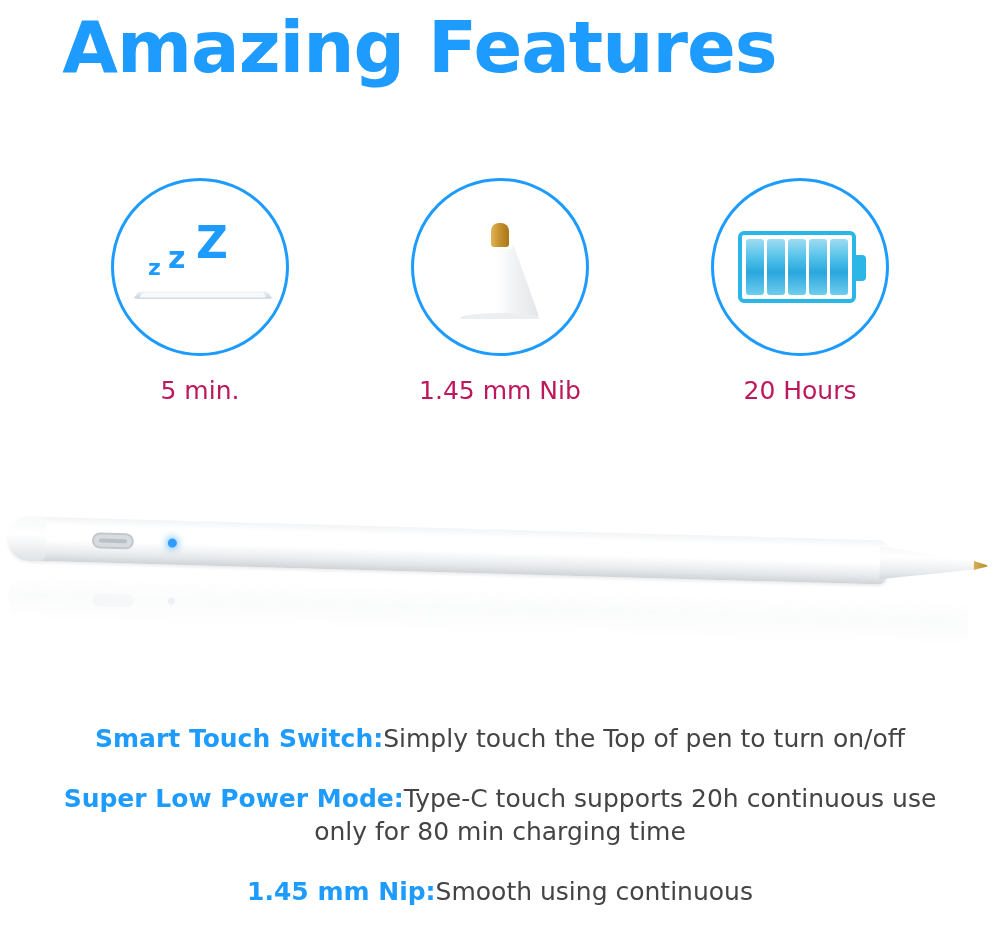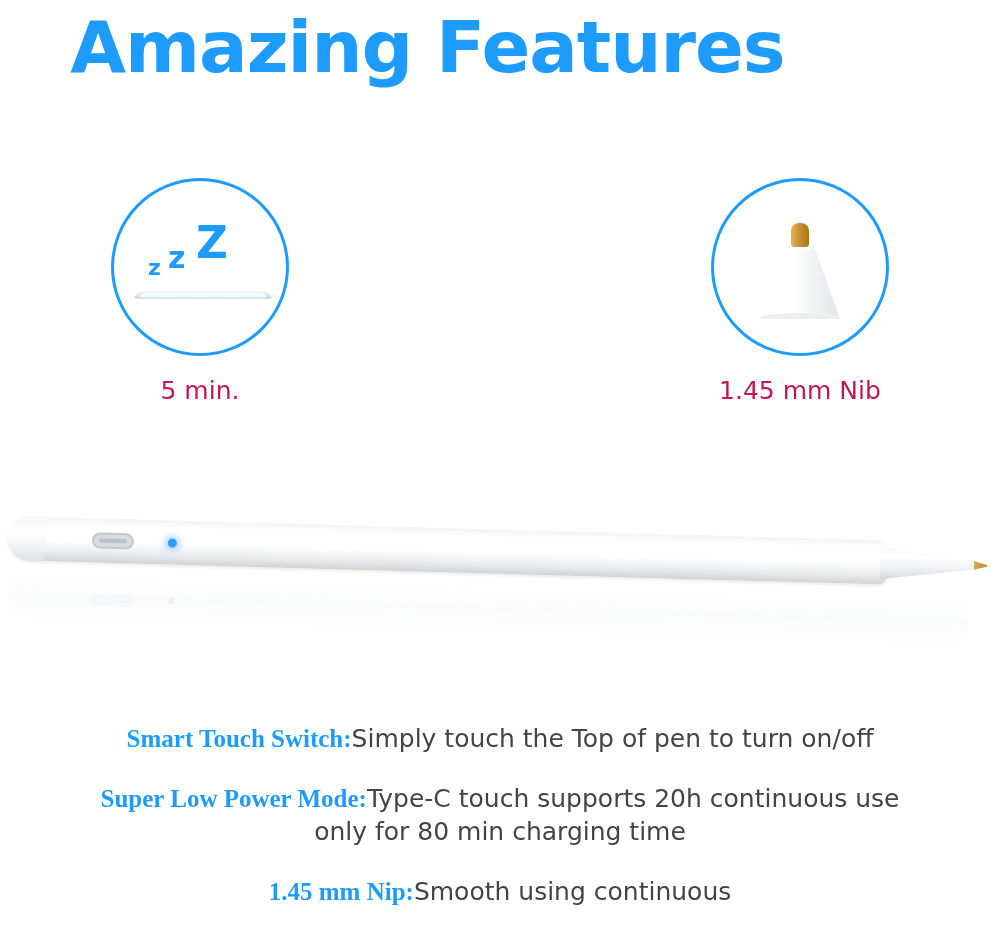--- a/index.html
+++ b/index.html
@@ -22,21 +22,20 @@
     top: 4px;
     left: 0;
     width: 839px;
     text-align: center;
     font-family: "DejaVu Sans", sans-serif;
     font-weight: bold;
     font-size: 72px;
     letter-spacing: -1px;
     color: #1e9bff;
     line-height: 86px;
-    margin-left: 8px;
   }
 
   
   .features {
     position: absolute;
     top: 178px;
     left: 60px;
     width: 880px;
     display: flex;
     justify-content: space-between;
@@ -309,21 +308,20 @@
     line-height: 33px;
     color: #444444;
     text-align: center;
     margin-bottom: 27px;
     padding: 0 60px;
     font-family: "DejaVu Sans", sans-serif;
   }
   .bullet .lead {
     color: #1e9bff;
     font-weight: bold;
-    font-family: Liberation Serif, serif;
   }
   .bullet .cont {
     display: block;
     text-align: center;
   }
 </style>
 </head>
 <body>
 
 <div class="title">Amazing Features</div>
@@ -350,20 +348,34 @@
         <div class="nib-cone"></div>
         <div class="nib-collar"></div>
         <div class="nib-tip"></div>
       </div>
     </div>
     <div class="feature-caption">
       <div>1.45 mm  Nib</div>
     </div>
   </div>
 
+  <div class="feature">
+    <div class="circle">
+      <div class="battery">
+        <div class="cell"></div>
+        <div class="cell"></div>
+        <div class="cell"></div>
+        <div class="cell"></div>
+        <div class="cell"></div>
+      </div>
+    </div>
+    <div class="feature-caption">
+      <div>20 Hours</div>
+    </div>
+  </div>
 
 </div>
 
 <div class="pen-wrap">
   <div class="pen-body">
     <div class="pen-shaft"></div>
     <div class="pen-cap"></div>
     <div class="pen-taper"></div>
     <div class="pen-nib-tip"></div>
     <div class="usb-port"></div>

